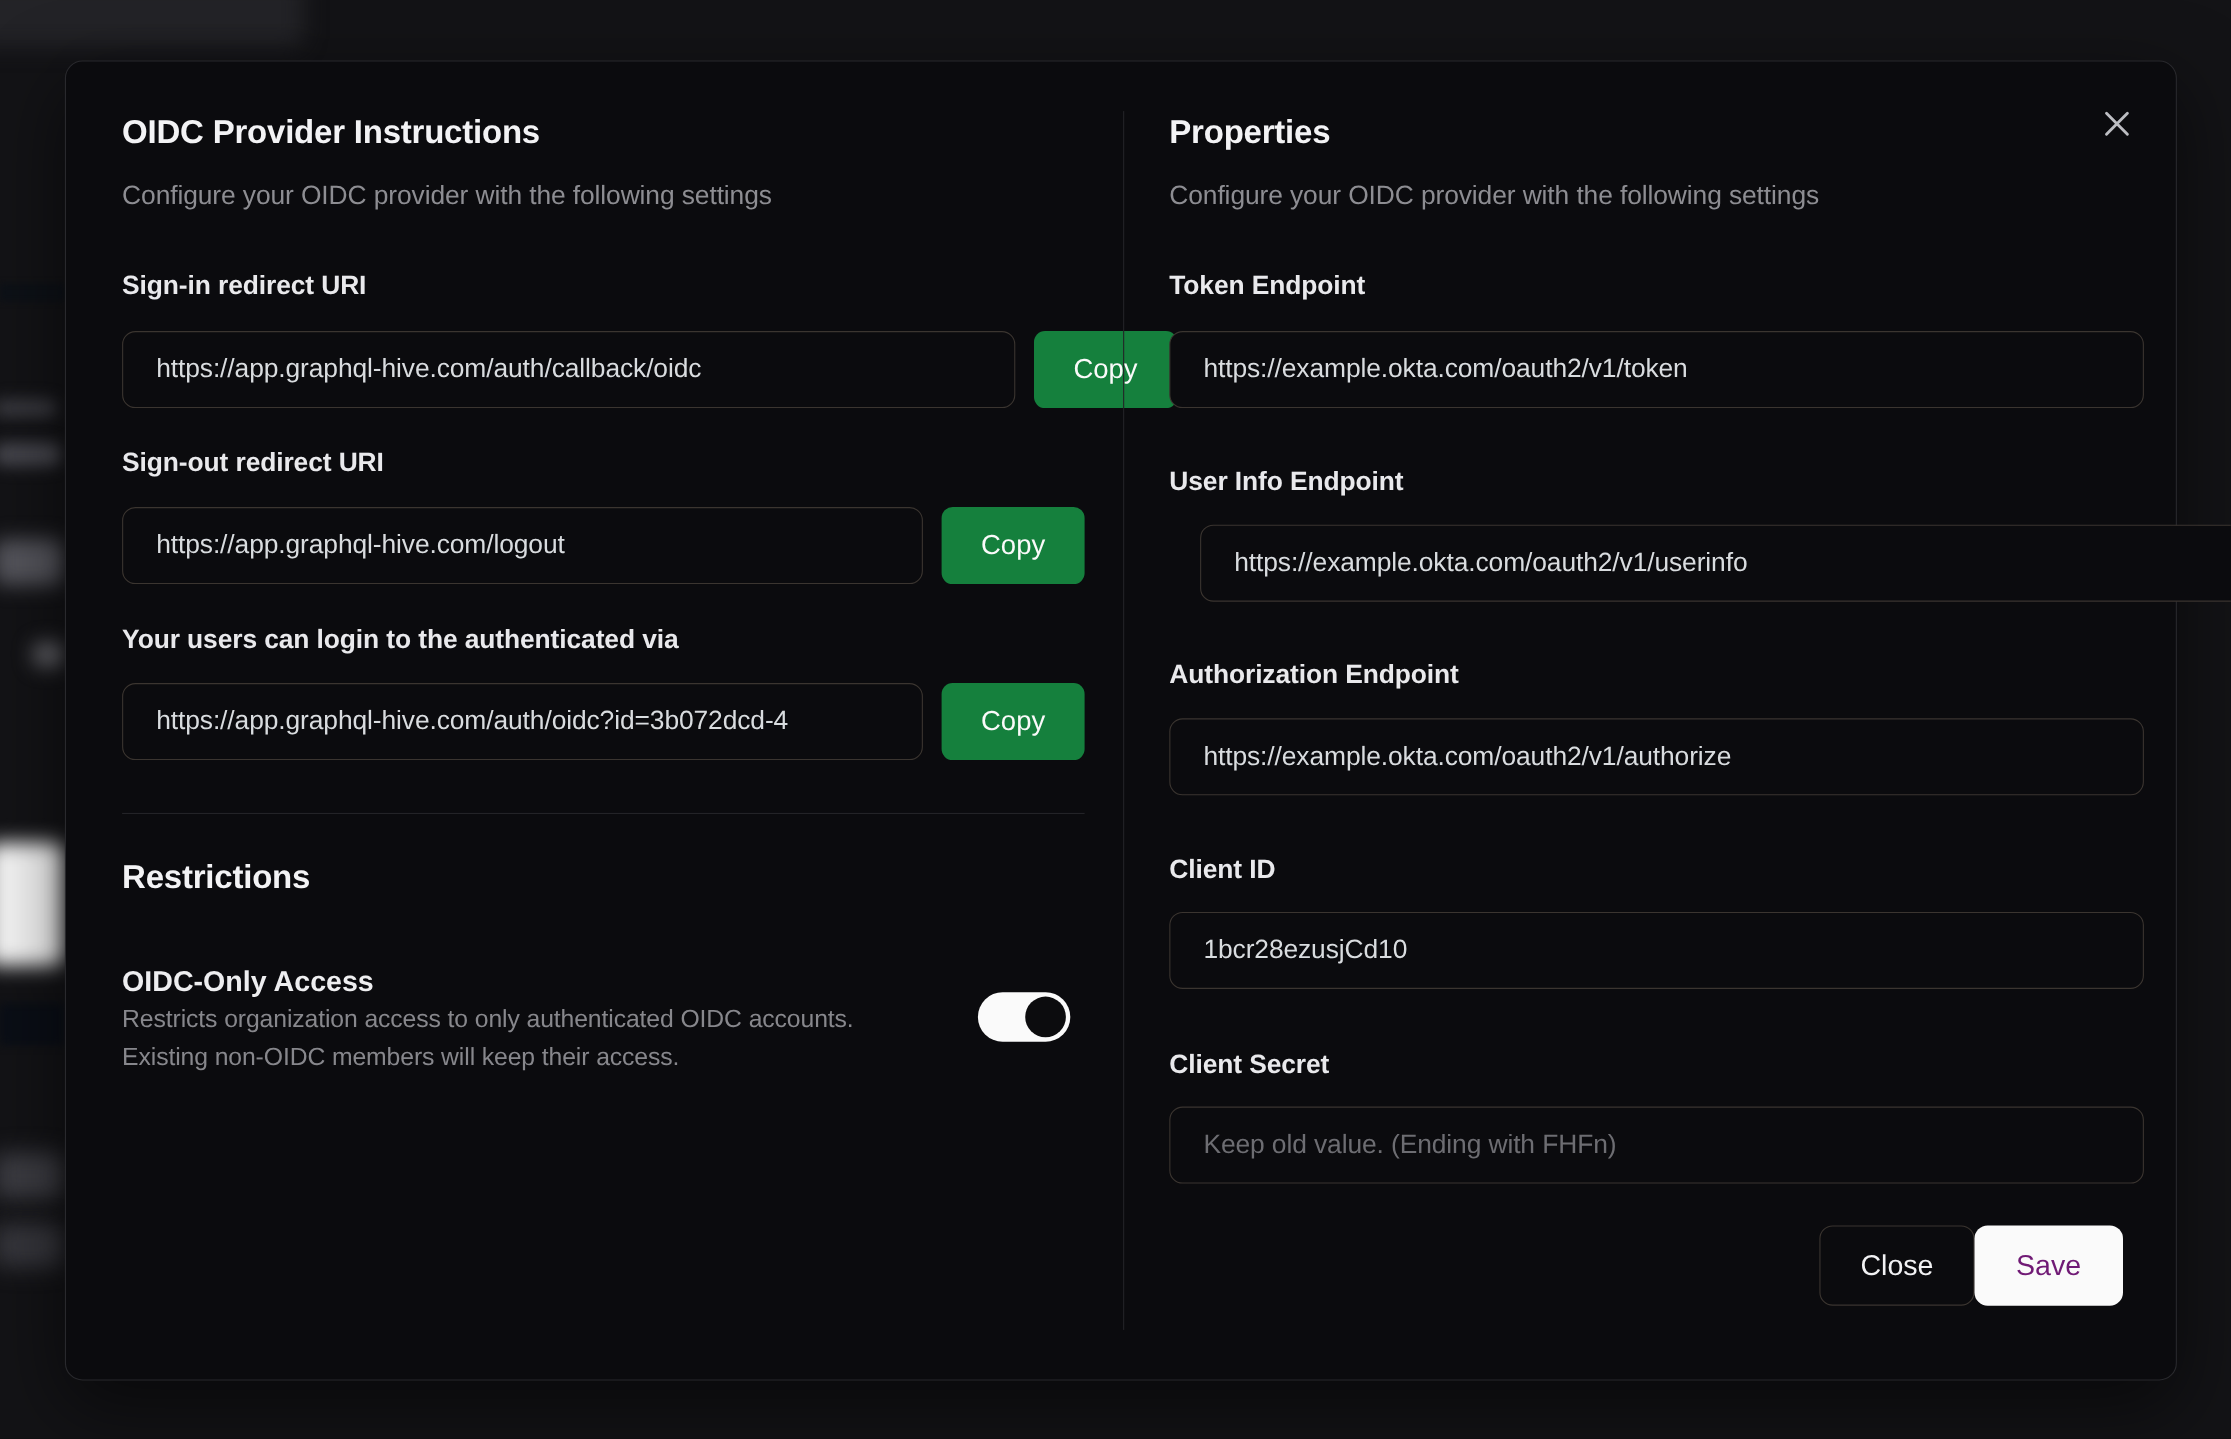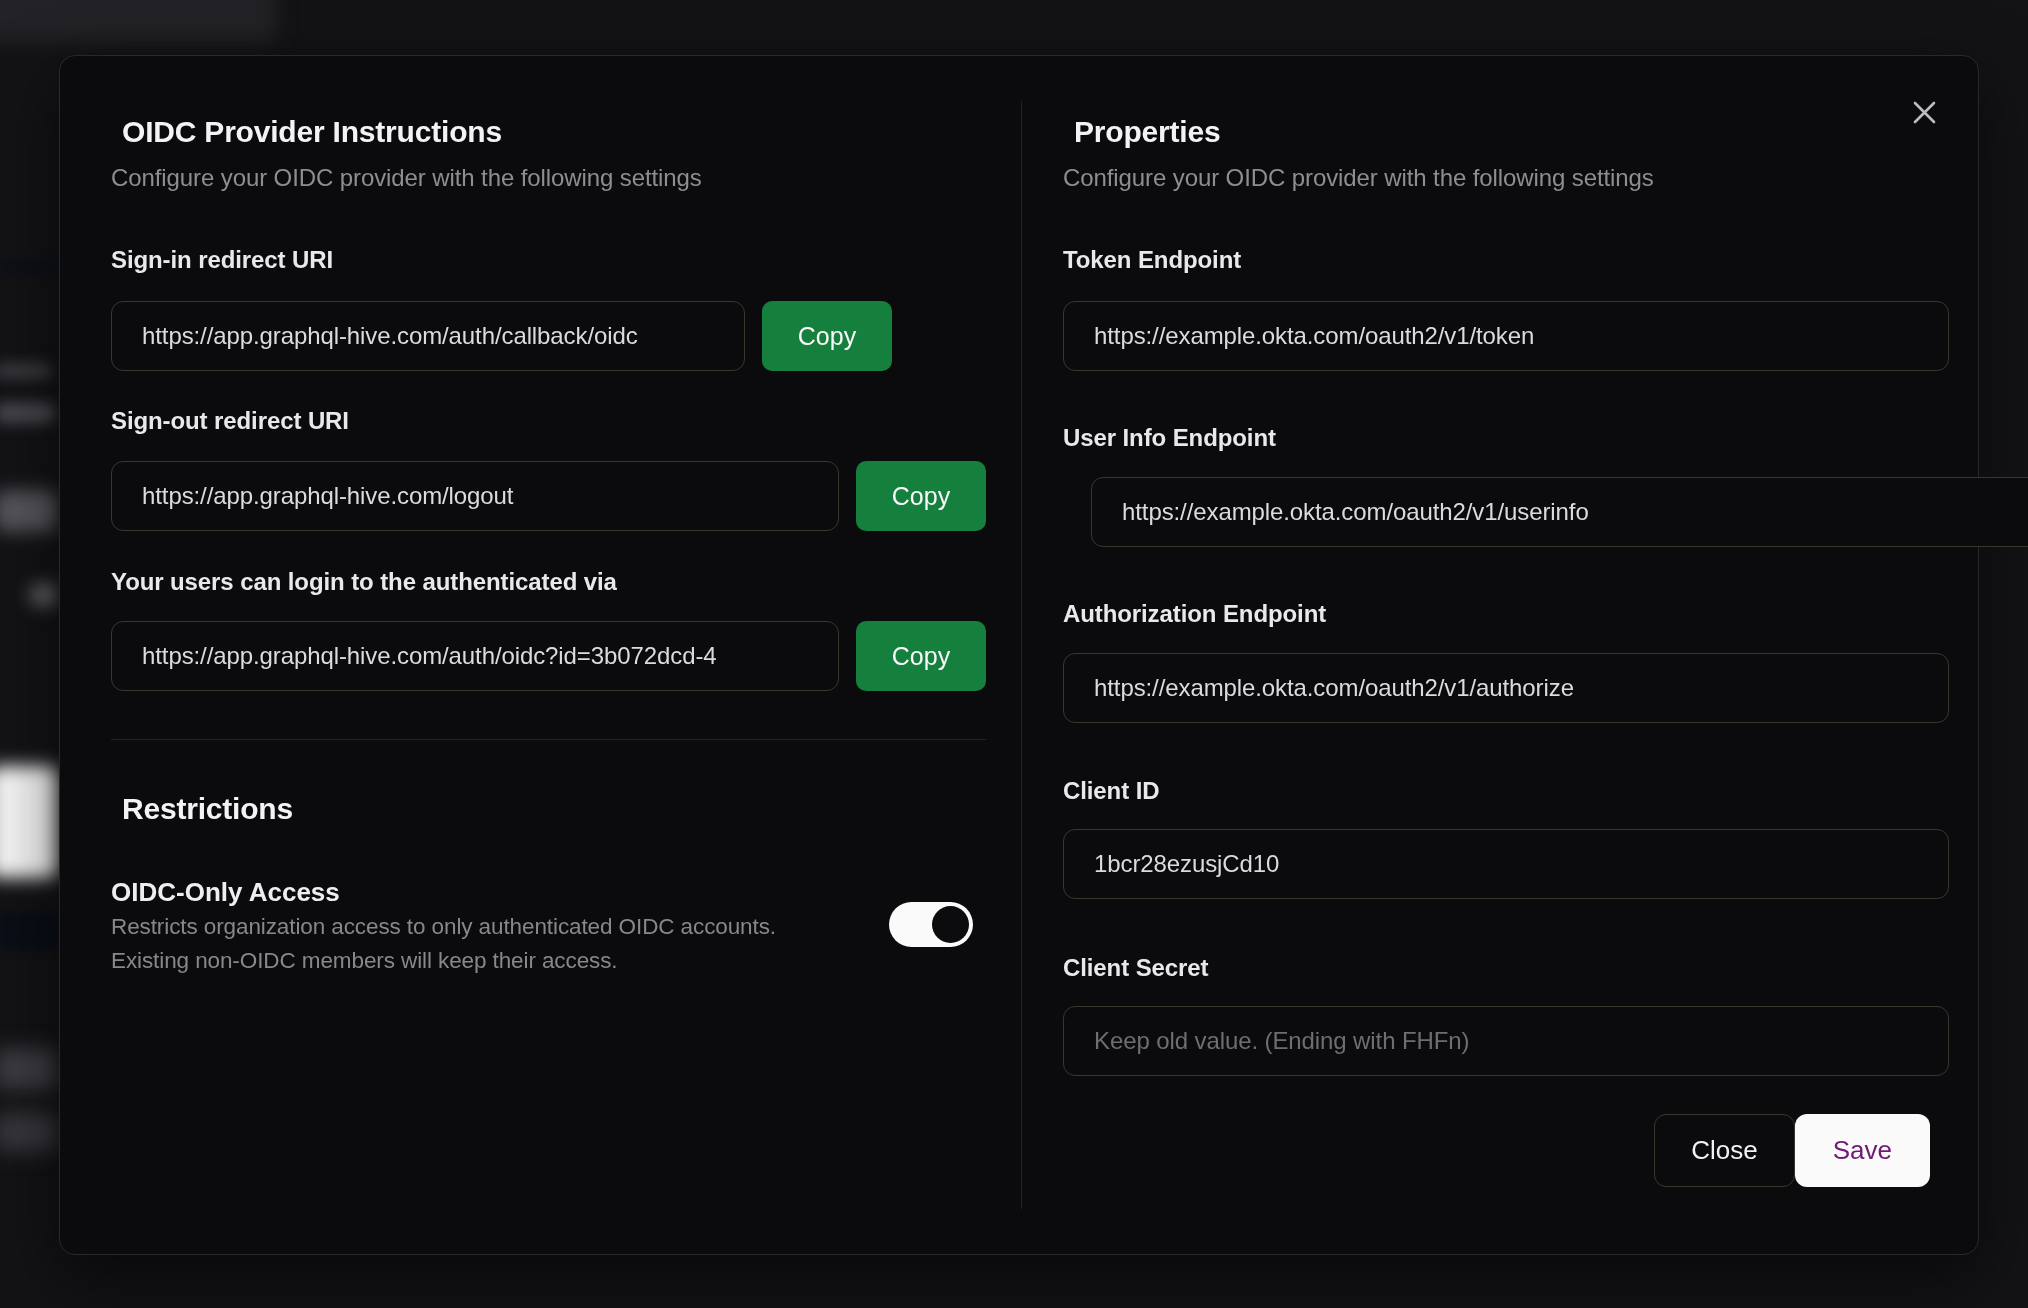--- a/index.html
+++ b/index.html
@@ -29,21 +29,21 @@
     box-shadow:0 24px 70px rgba(0,0,0,.55);
   }
   .close-x{
     position:absolute;top:38px;right:36px;width:36px;height:36px;
     background:transparent;border:none;cursor:pointer;
     display:flex;align-items:center;justify-content:center;padding:0;
   }
   .vr{position:absolute;left:961px;top:45px;bottom:45px;width:1px;background:#232327;}
   .hr{position:absolute;height:1px;background:#232327;}
 
-  .h-title{position:absolute;margin:11px;font-size:30px;font-weight:700;color:#f3f3f5;letter-spacing:-0.2px;}
+  .h-title{position:absolute;margin:0;font-size:30px;font-weight:700;color:#f3f3f5;letter-spacing:-0.2px;}
   .subtitle{position:absolute;margin:0;font-size:24px;color:#8d8d92;letter-spacing:-0.1px;}
   .field-label{position:absolute;font-size:24px;font-weight:600;color:#e9e9ec;letter-spacing:-0.1px;}
 
   .input-row{position:absolute;display:flex;gap:17px;}
   .text-input{
     height:70px;background:#0b0b0e;border:1px solid #3b3530;border-radius:12px;
     color:#d9dcdf;font-size:24px;padding:0 30px;outline:none;box-sizing:border-box;
     font-family:"Liberation Sans","DejaVu Sans",sans-serif;letter-spacing:-0.1px;
   }
   .text-input::placeholder{color:#6d6d72;}
@@ -96,21 +96,21 @@
     <svg width="27" height="27" viewBox="0 0 27 27">
       <path d="M4 4 L23 23 M23 4 L4 23" stroke="#bcbdc2" stroke-width="2.6" stroke-linecap="round"></path>
     </svg>
   </button>
 
   <h2 class="h-title" style="left:51px;top:48px">OIDC Provider Instructions</h2>
   <p class="subtitle" style="left:51px;top:108px">Configure your OIDC provider with the following settings</p>
 
   <div class="field-label" style="left:51px;top:190px">Sign-in redirect URI</div>
   <div class="input-row" style="left:51px;top:245px">
-    <input class="text-input" style="width: 634px;" value="https://app.graphql-hive.com/auth/callback/oidc">
+    <input class="text-input" style="width: 812px;" value="https://app.graphql-hive.com/auth/callback/oidc">
     <button class="copy-btn">Copy</button>
   </div>
 
   <div class="field-label" style="left:51px;top:351px">Sign-out redirect URI</div>
   <div class="input-row" style="left:51px;top:405px">
     <input class="text-input" style="width: 728px;" value="https://app.graphql-hive.com/logout">
     <button class="copy-btn">Copy</button>
   </div>
 
   <div class="field-label" style="left:51px;top:512px">Your users can login to the authenticated via</div>

